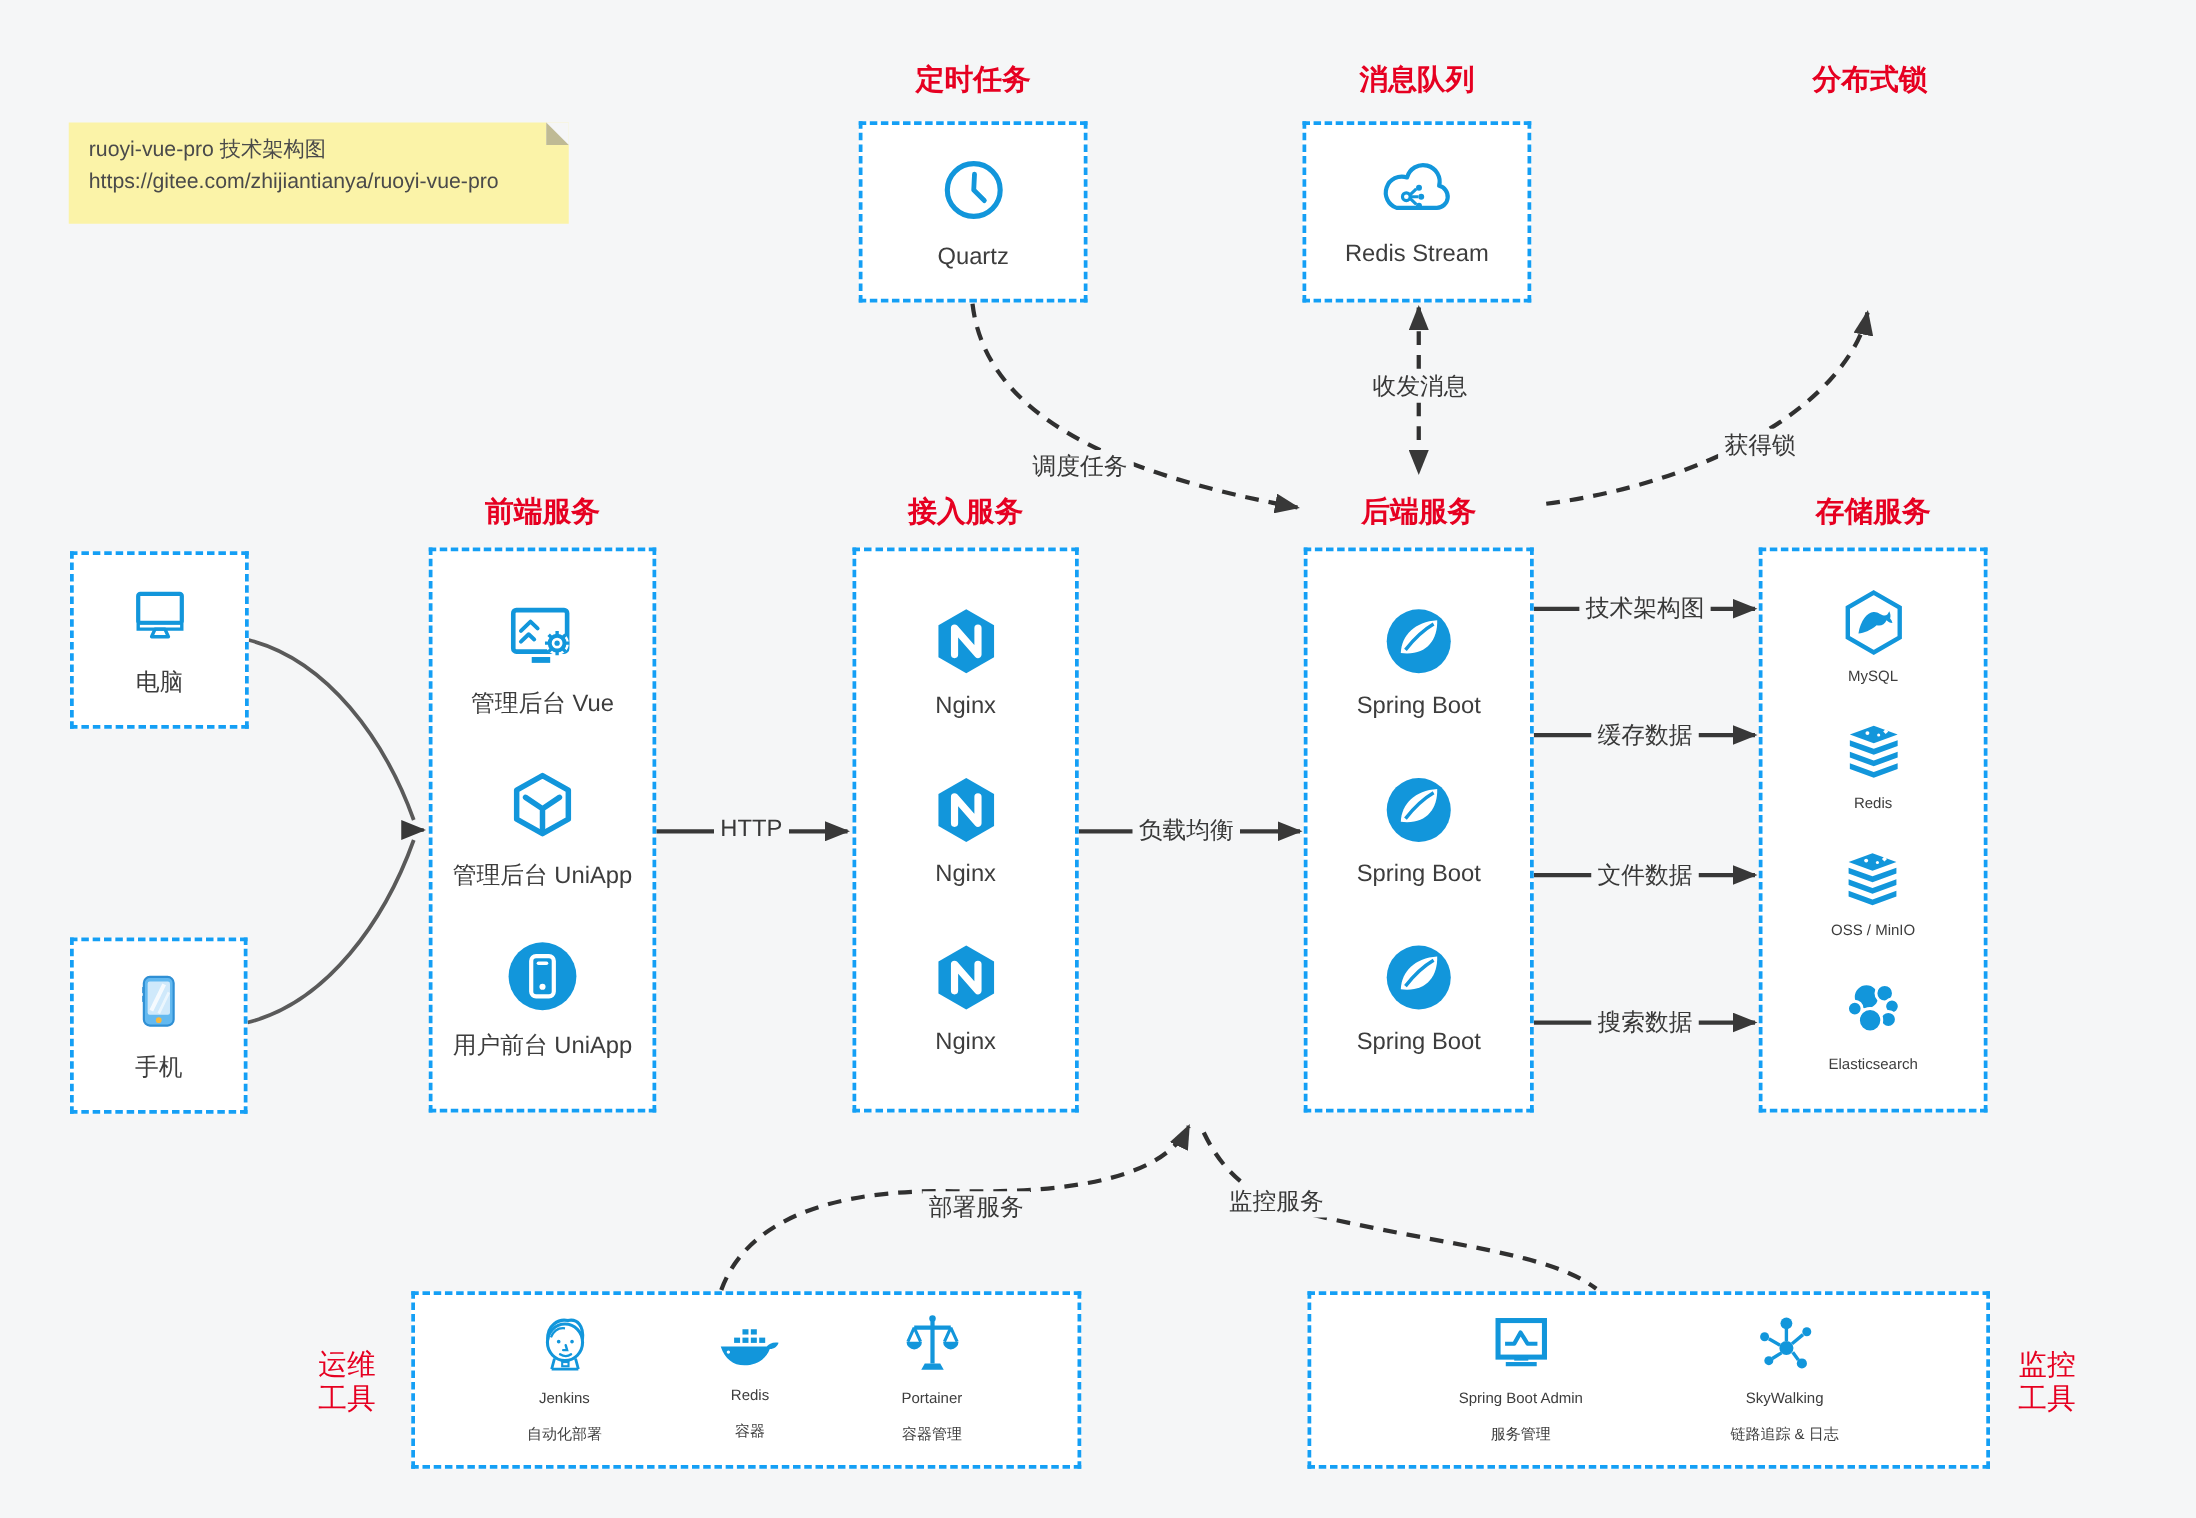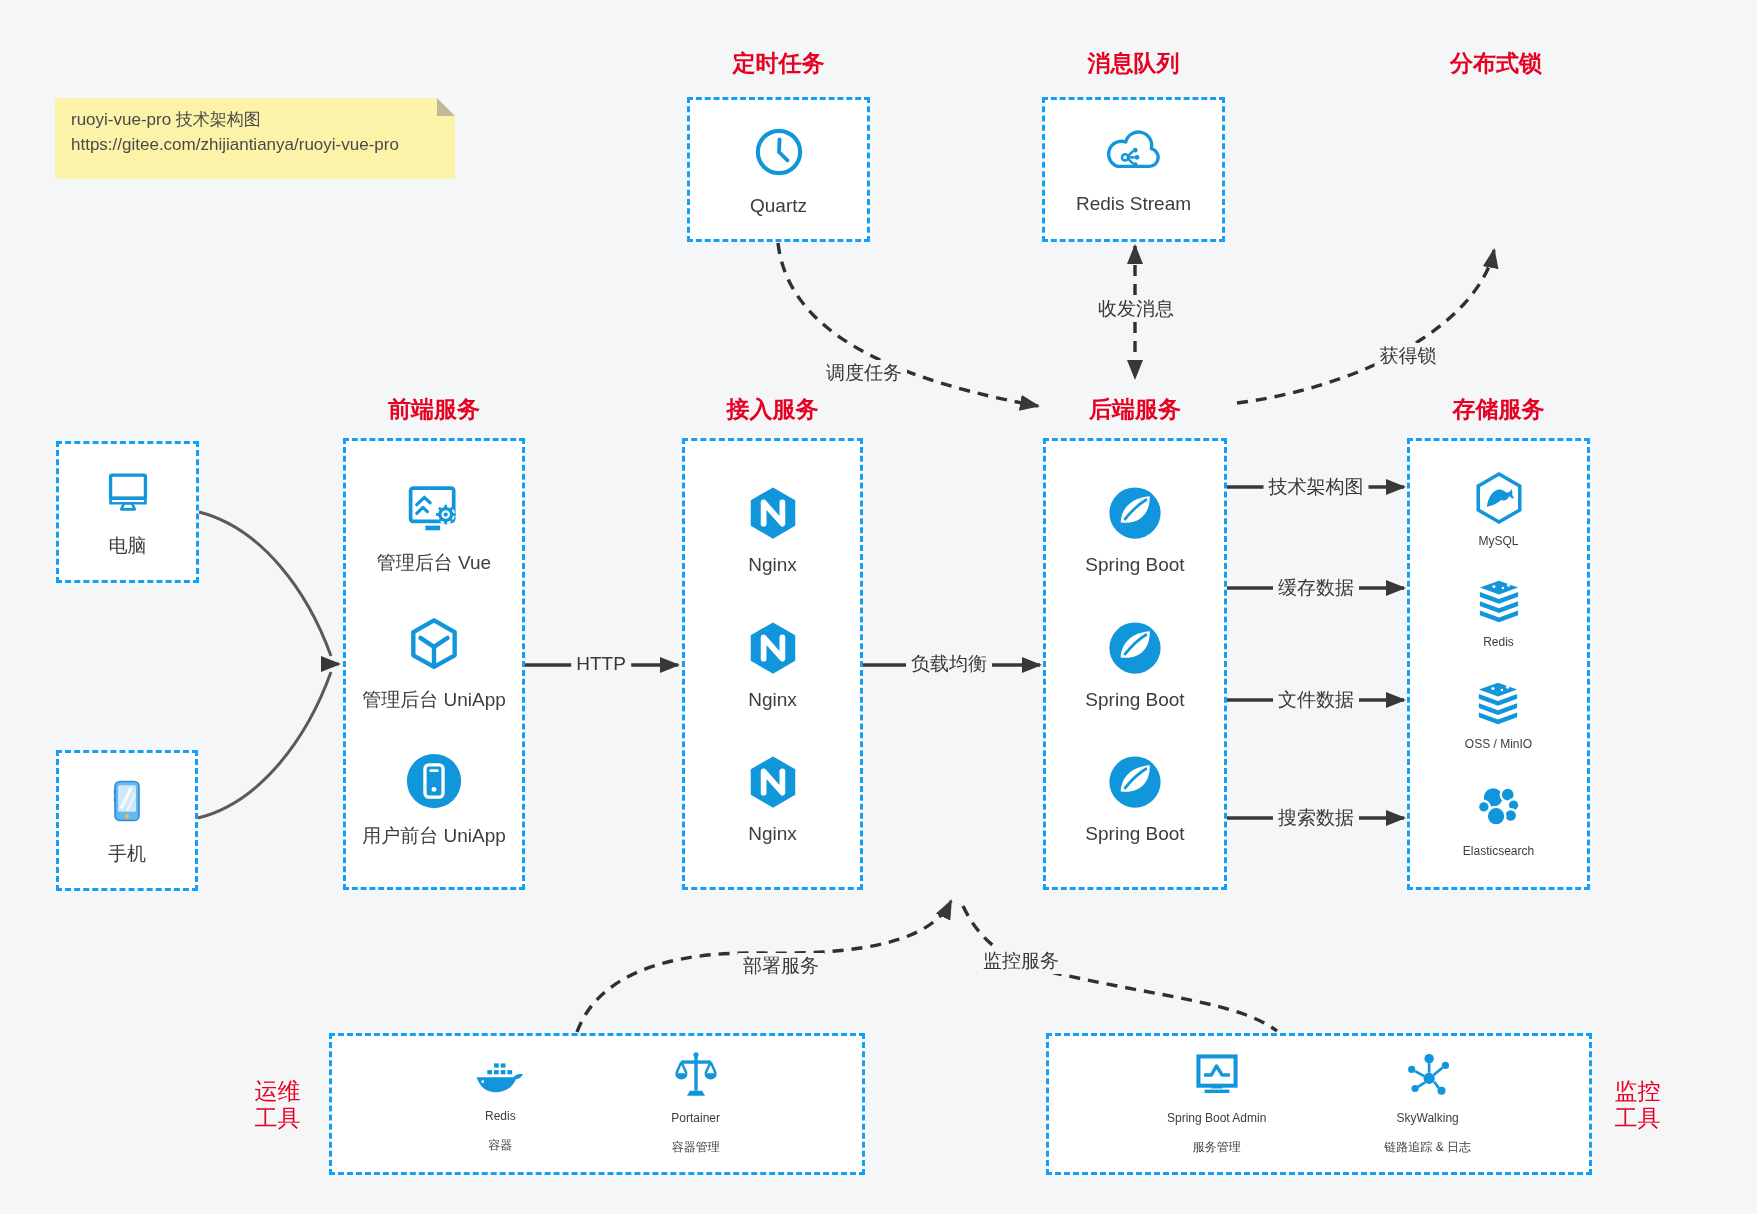--- a/index.html
+++ b/index.html
@@ -277,20 +277,34 @@
     </div>
   </div>
 
   <div class="side-title" style="left:240px;top:1078px;width:75px;">
     <div>运维</div>
     <div>工具</div>
   </div>
 
   <div class="dash-box row-box" style="left:329px;top:1033px;width:536px;height:142px;">
     <div class="bitem">
+      <svg class="icon" width="54" height="54" viewBox="0 0 48 48">
+        <ellipse cx="24" cy="23" rx="12.5" ry="13" fill="none" stroke="#1296db" stroke-width="2.2"></ellipse>
+        <path d="M11.8 21 C11 11 19.5 6 26 7.5 C33 6 37.5 11.5 36.4 21" fill="none" stroke="#1296db" stroke-width="2.2"></path>
+        <path d="M14 19.5 C16 14.5 20 12.5 24 13" fill="none" stroke="#1296db" stroke-width="1.6"></path>
+        <circle cx="19.5" cy="22.5" r="1.3" fill="#1296db"></circle>
+        <circle cx="29" cy="22.5" r="1.3" fill="#1296db"></circle>
+        <path d="M24.5 25 l1 3.5 h-2.8 M20.5 31.5 c2.6 1.6 5.6 1.6 7.8 0" fill="none" stroke="#1296db" stroke-width="1.7" stroke-linecap="round"></path>
+        <path d="M16.5 34.5 L14.5 42 M31.5 34.5 L33.5 42 M14.5 42 h19" fill="none" stroke="#1296db" stroke-width="2"></path>
+        <rect x="22" y="37" width="4.5" height="3" fill="none" stroke="#1296db" stroke-width="1.5"></rect>
+      </svg>
+      <div class="lbl-sm">Jenkins</div>
+      <div class="lbl-sm">自动化部署</div>
+    </div>
+    <div class="bitem">
       <svg class="icon" width="58" height="50" viewBox="0 0 52 44">
         <g fill="#1296db" stroke="#ffffff" stroke-width="1.2">
           <rect x="20" y="11" width="5.5" height="5"></rect>
             <rect x="26" y="11" width="5.5" height="5"></rect>
           <rect x="14" y="17" width="5.5" height="5"></rect>
             <rect x="20" y="17" width="5.5" height="5"></rect>
           <rect x="26" y="17" width="5.5" height="5"></rect>
             <rect x="32" y="17" width="5.5" height="5"></rect>
         </g>
         <path d="M5 24 h33 c1.5 -2 4.5 -3.5 8.5 -2.8 c-0.8 2.6 -3 4.4 -6.3 4.6 c-2.8 7.6 -10 11.7 -18.2 11.7 c-8 0 -14 -4.5 -17 -13.5 z" fill="#1296db"></path>

